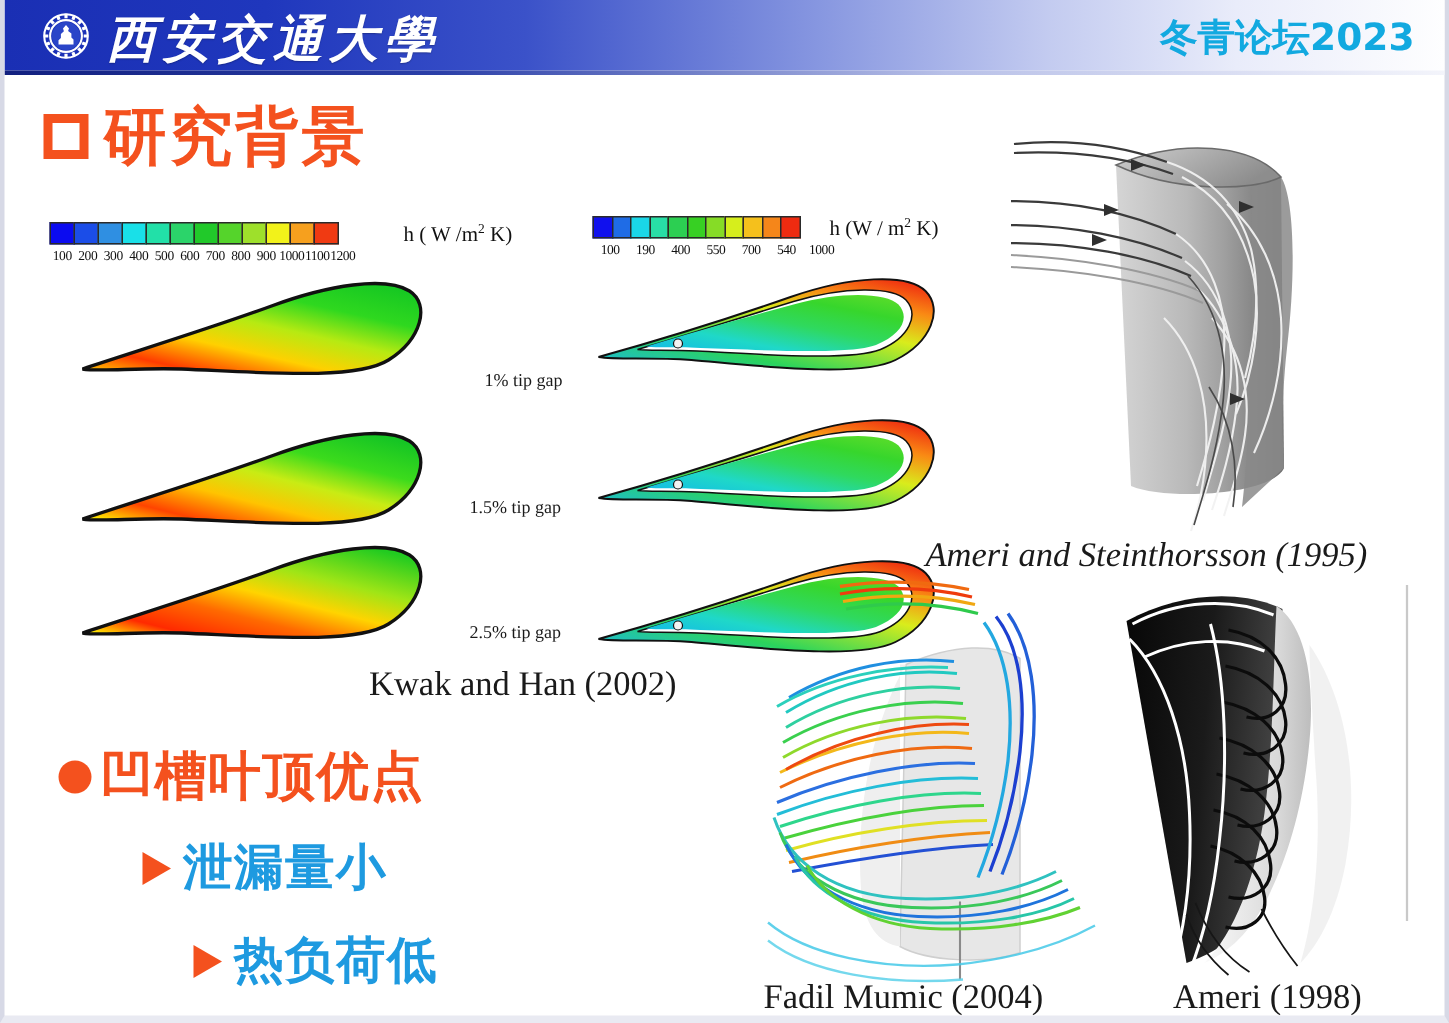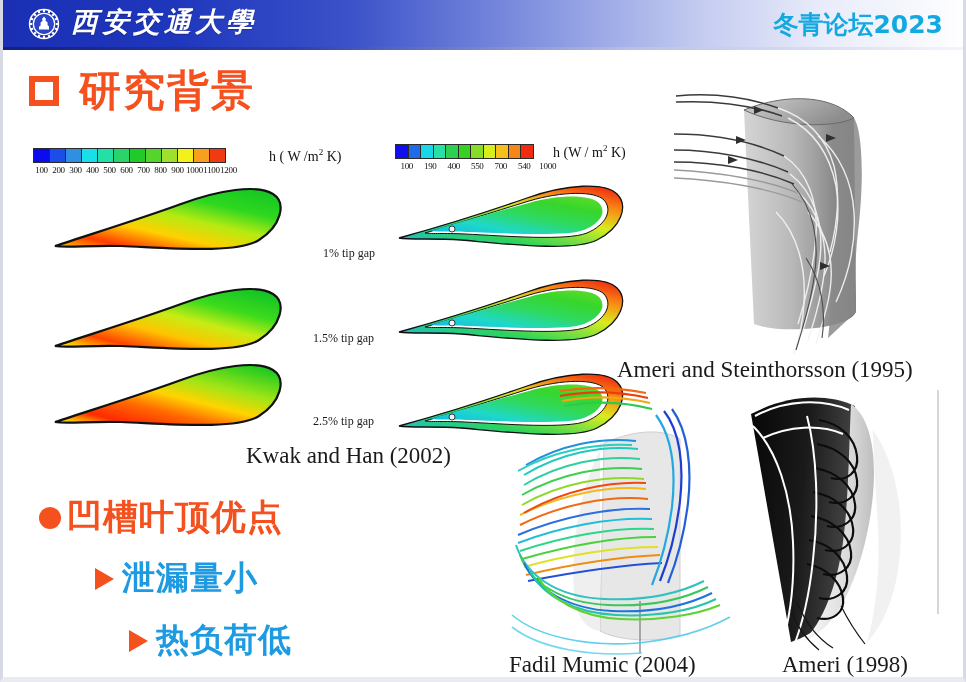--- a/index.html
+++ b/index.html
@@ -28,37 +28,37 @@
     position:absolute;left:0;top:47px;width:966px;height:3px;
     background:linear-gradient(to right,#12207f 0%,#2b3fa8 30%,#b8c0e8 65%,#f4f5fb 100%);
   }
   .logo-mark{
     position:absolute;left:25px;top:8px;width:32px;height:32px;
   }
   .uni-name{
     position:absolute;left:68px;top:4px;
     color:#ffffff;
     font-family:"Liberation Serif",serif;
-    font-size:27px;font-weight:bold;font-style:italic;
+    font-size:33px;font-weight:bold;font-style:italic;
     letter-spacing:4px;
     text-shadow:0 1px 1px rgba(0,0,0,.25);
     white-space:nowrap;
   }
   .forum-name{
     position:absolute;right:20px;top:8px;
     color:#12a9e0;
     font-family:"DejaVu Sans",sans-serif;
     font-size:25px;font-weight:bold;
     letter-spacing:0px;
     white-space:nowrap;
   }
   
   .title-row{
     position:absolute;left:26px;top:63px;
-    display:flex;align-items:center;gap:20px;
+    display:flex;align-items:center;gap:10px;
   }
   .title-bullet{
     width:30px;height:30px;
     border:6px solid #f4511e;
     box-sizing:border-box;
   }
   .title-text{
     color:#f4511e;
     font-family:"DejaVu Sans",sans-serif;
     font-size:42px;font-weight:bold;
@@ -373,21 +373,21 @@
       <g fill="#2f2f2f">
         <polygon points="78,74 88,78 78,82"></polygon>
         <polygon points="70,94 80,98 70,102"></polygon>
         <polygon points="96,44 106,48 96,52"></polygon>
         <polygon points="168,72 178,76 168,80"></polygon>
         <polygon points="162,200 172,204 162,208"></polygon>
       </g>
     </svg>
   </div>
 
-  <div class="caption" style="left:614px;top:357px;">Ameri and Steinthorsson (1995)</div>
+  <div class="caption" style="left:614px;top:357px;font-style:italic;">Ameri and Steinthorsson (1995)</div>
 
   <div class="fig" style="left:505px;top:385px;">
     <svg width="230" height="270" viewBox="0 0 230 270">
 
       <path d="M96 58 C 128 44 156 44 172 54 L 172 250 C 150 258 110 256 92 246 Z" fill="#e7e7e7" stroke="#cfcfcf" stroke-width="1"></path>
       <path d="M96 58 C 76 92 62 150 66 208 C 68 232 78 244 92 246 L 92 58 Z" fill="#efefef"></path>
       <line x1="132" y1="216" x2="132" y2="268" stroke="#8a8a8a" stroke-width="1.4"></line>
 
       <g fill="none" stroke-width="2.2">
         <path d="M52 6 C 78 2 108 2 138 8" stroke="#f06a10"></path>

